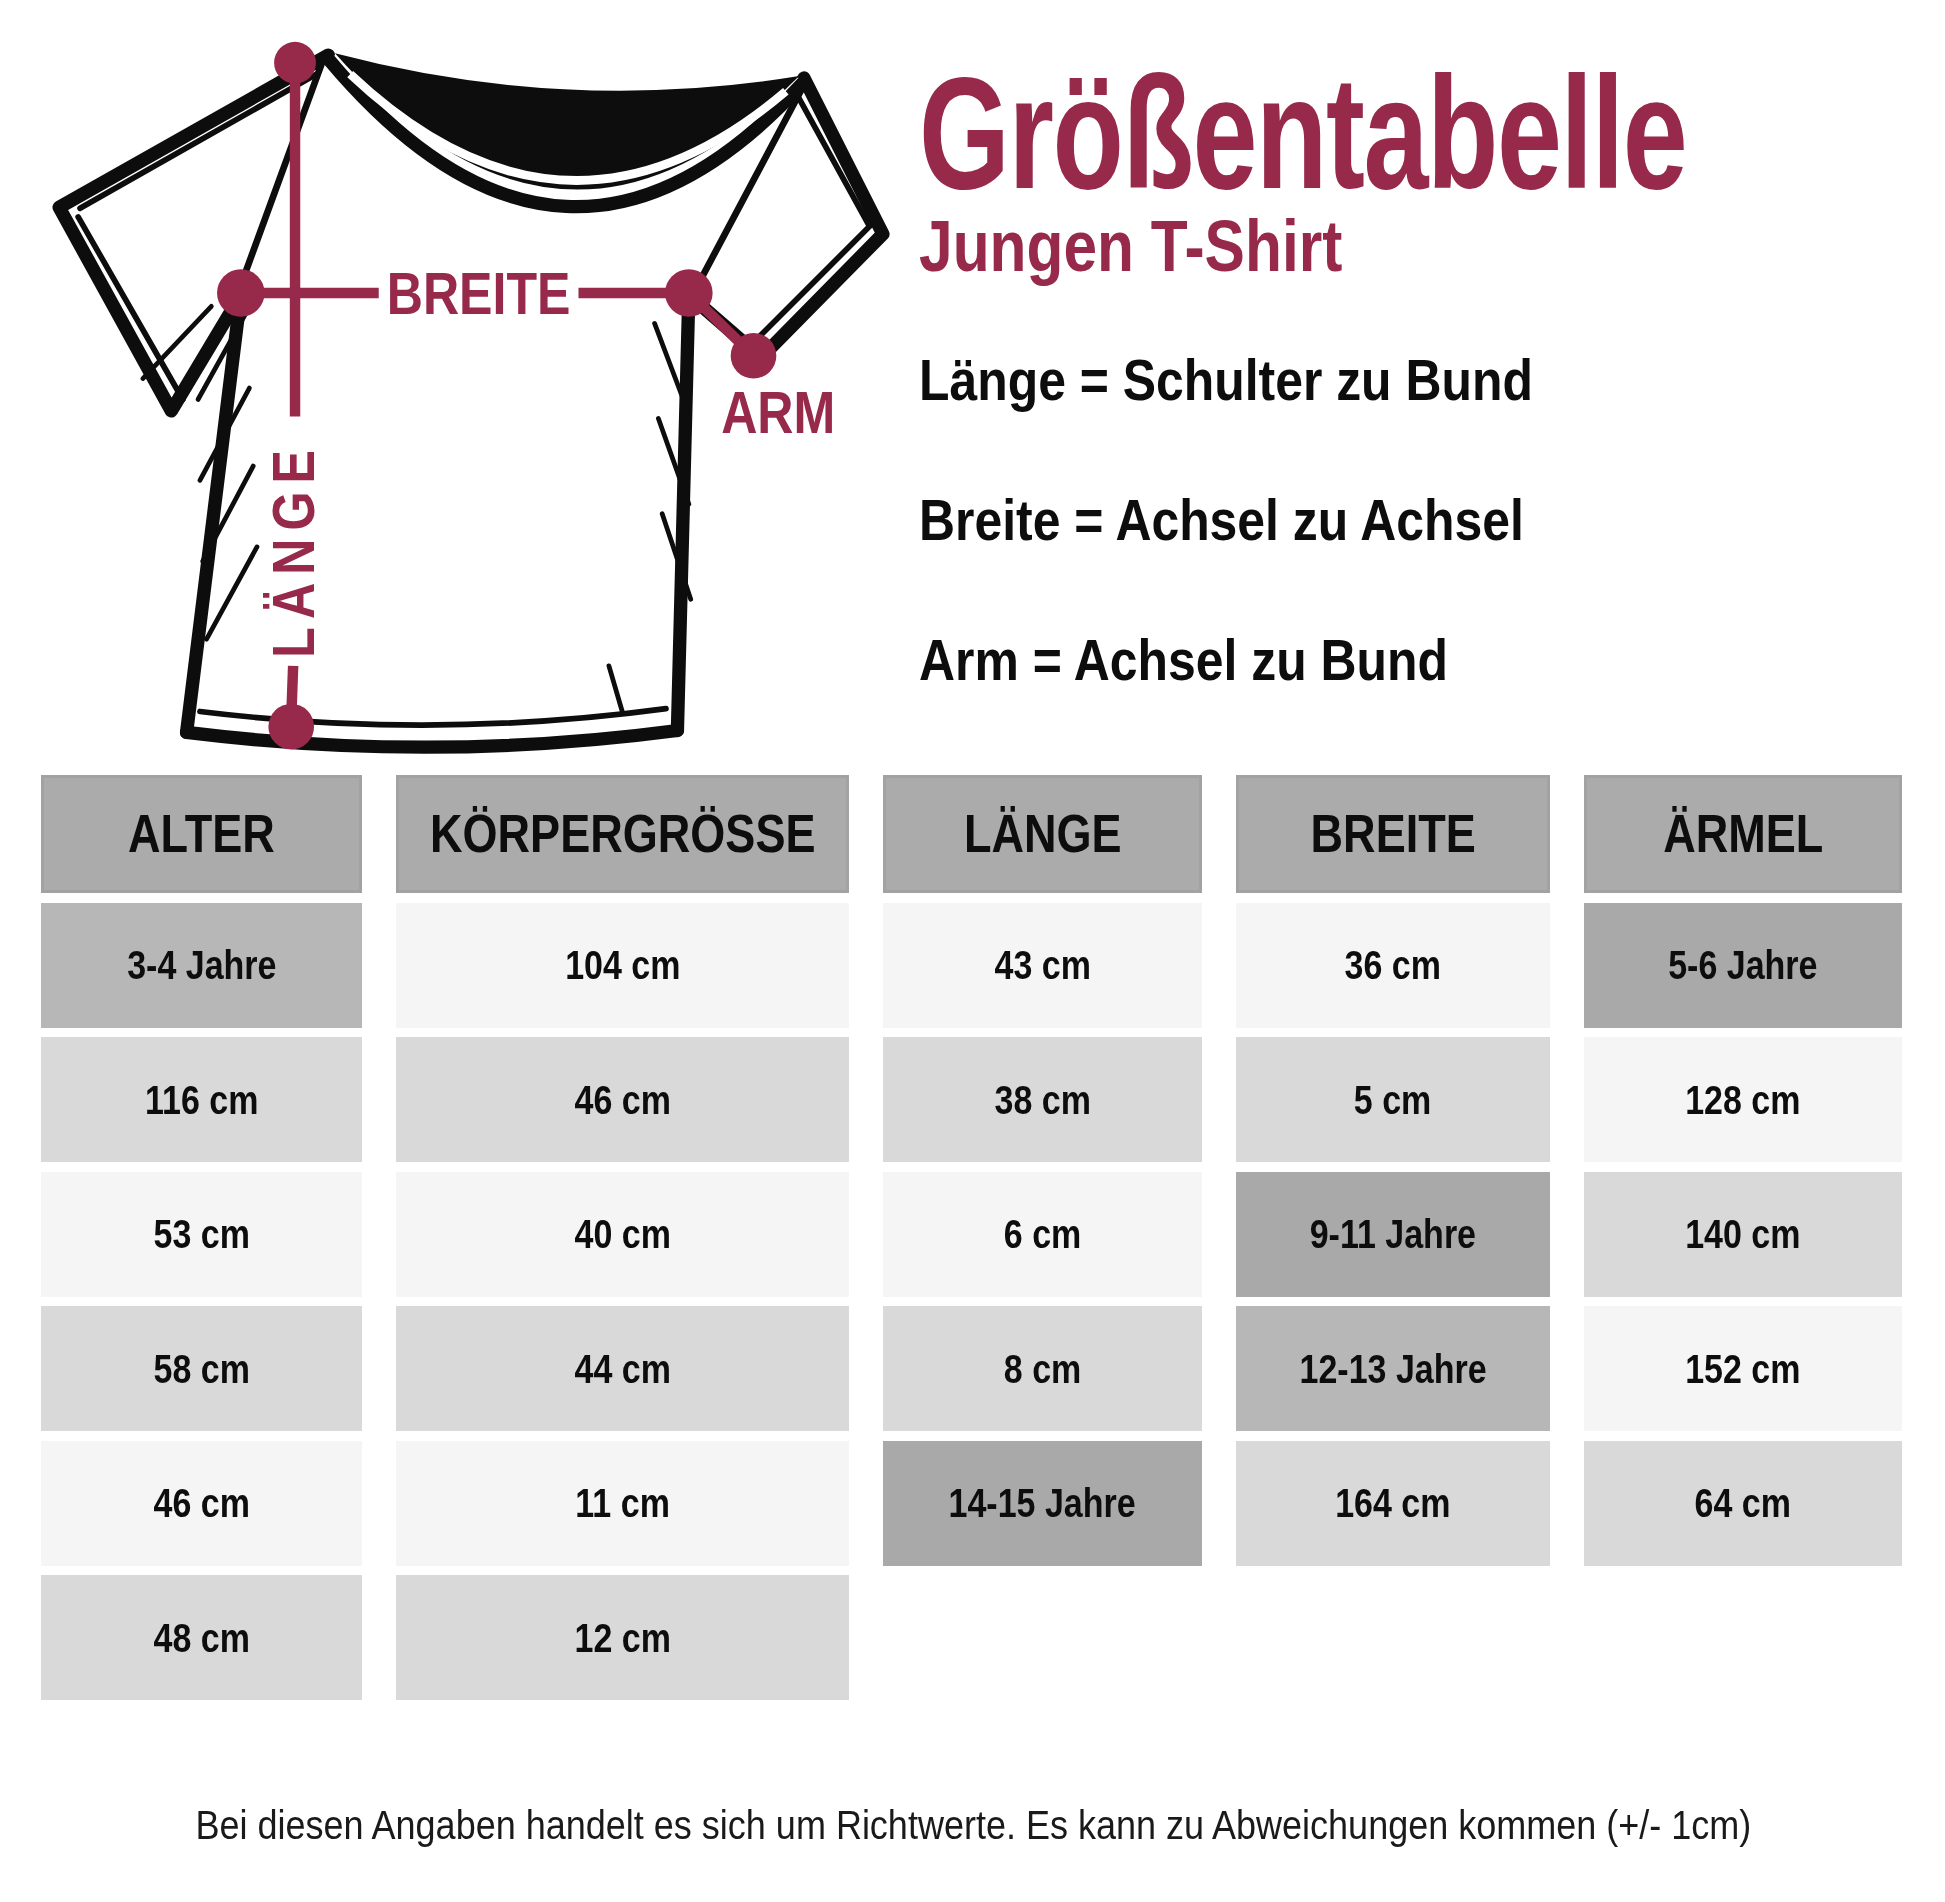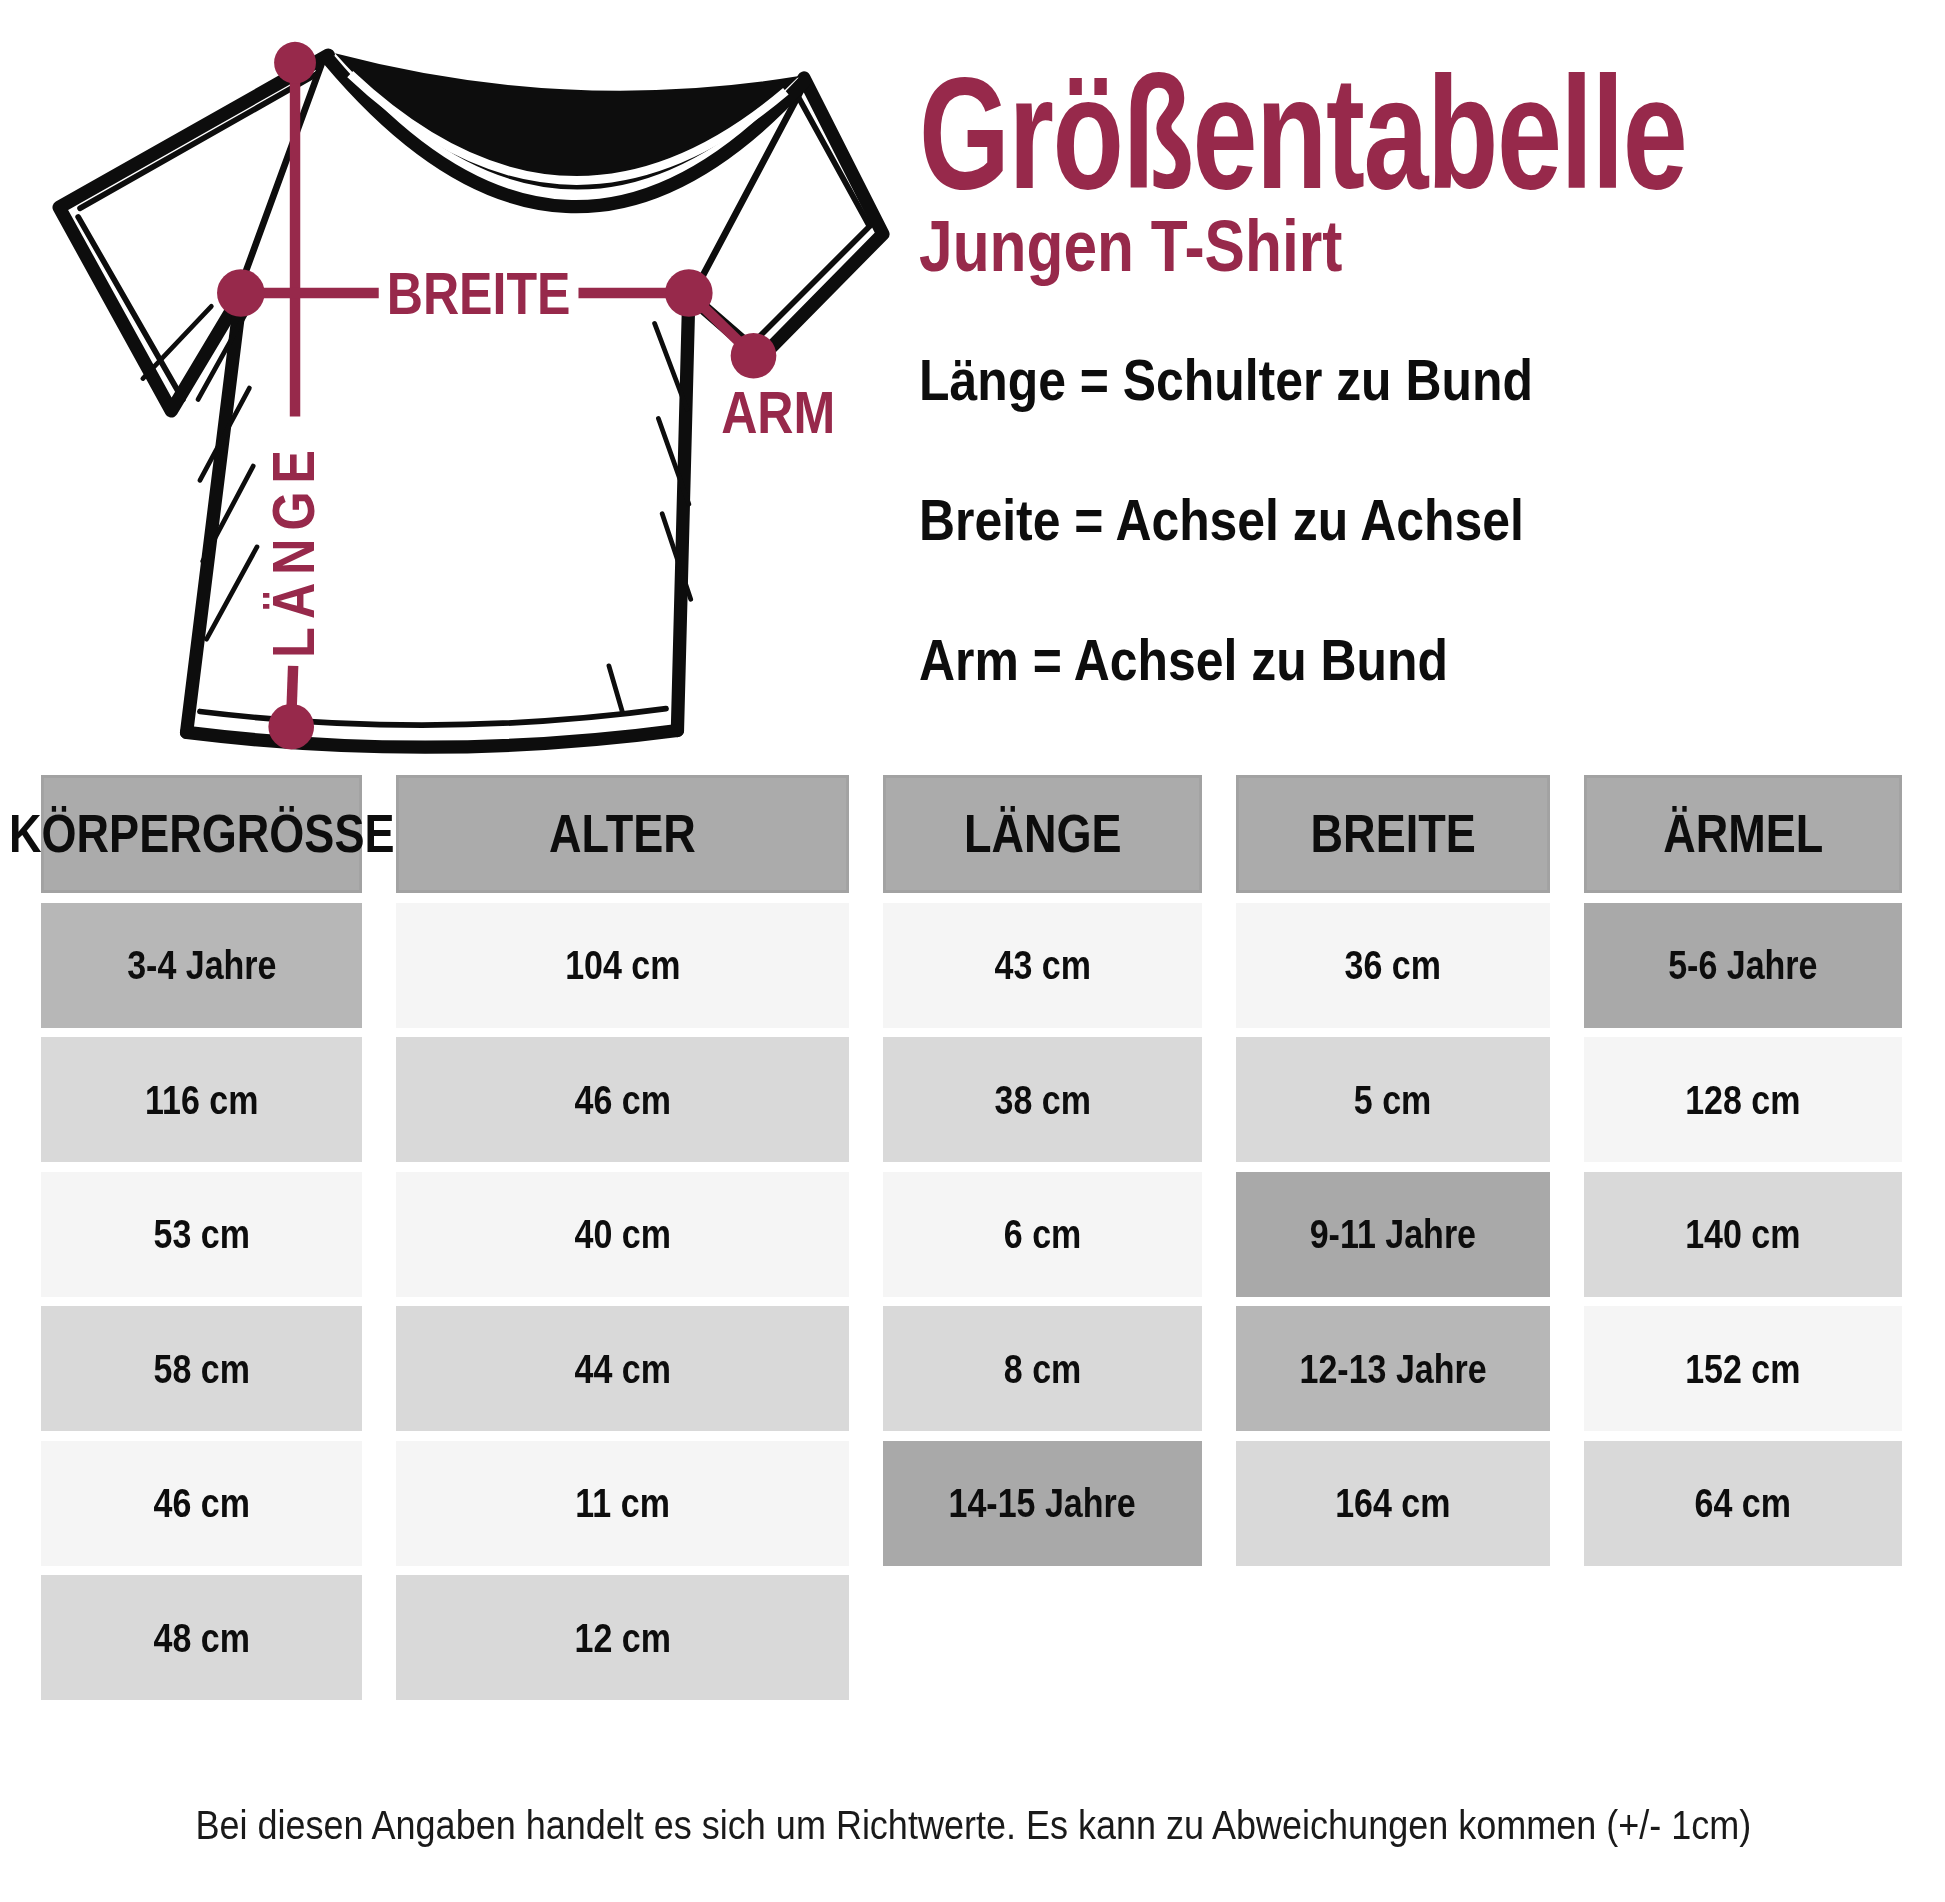--- a/index.html
+++ b/index.html
@@ -124,24 +124,24 @@
   <h2 class="subtitle"><span class="cond left" style="--sx:0.84">Jungen T-Shirt</span></h2>
 
   <div class="defs">
     <p><span class="cond left" style="--sx:0.86">Länge = Schulter zu Bund</span></p>
     <p><span class="cond left" style="--sx:0.86">Breite = Achsel zu Achsel</span></p>
     <p><span class="cond left" style="--sx:0.86">Arm = Achsel zu Bund</span></p>
   </div>
 
   <div class="size-table">
     <div class="cell head">
+        <span class="cond">ALTER</span>
+      </div>
+    <div class="cell head">
         <span class="cond">KÖRPERGRÖSSE</span>
-      </div>
-    <div class="cell head">
-        <span class="cond">ALTER</span>
       </div>
     <div class="cell head">
         <span class="cond">LÄNGE</span>
       </div>
     <div class="cell head">
         <span class="cond">BREITE</span>
       </div>
     <div class="cell head">
         <span class="cond">ÄRMEL</span>
       </div>

